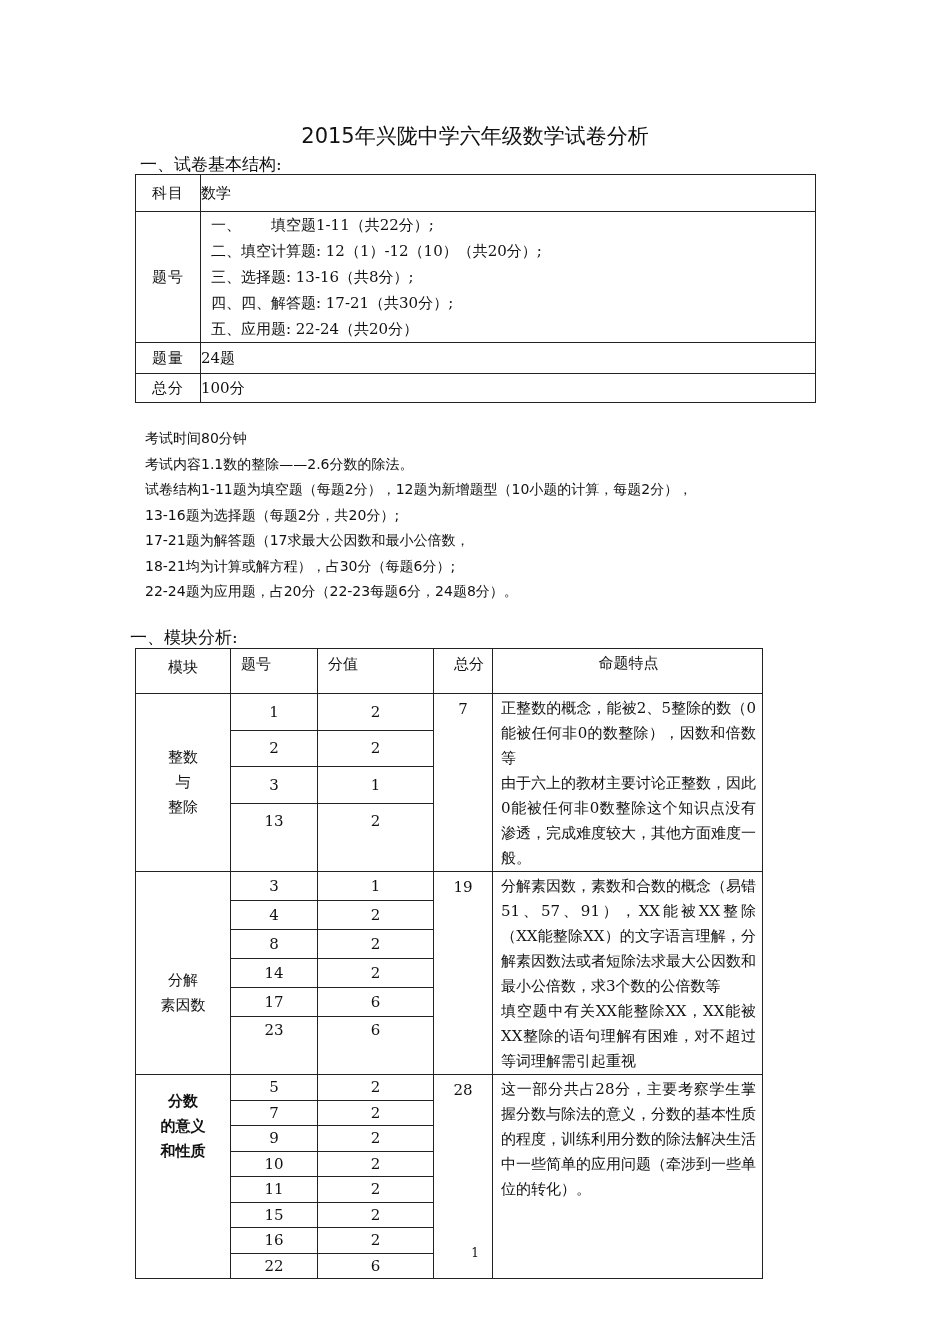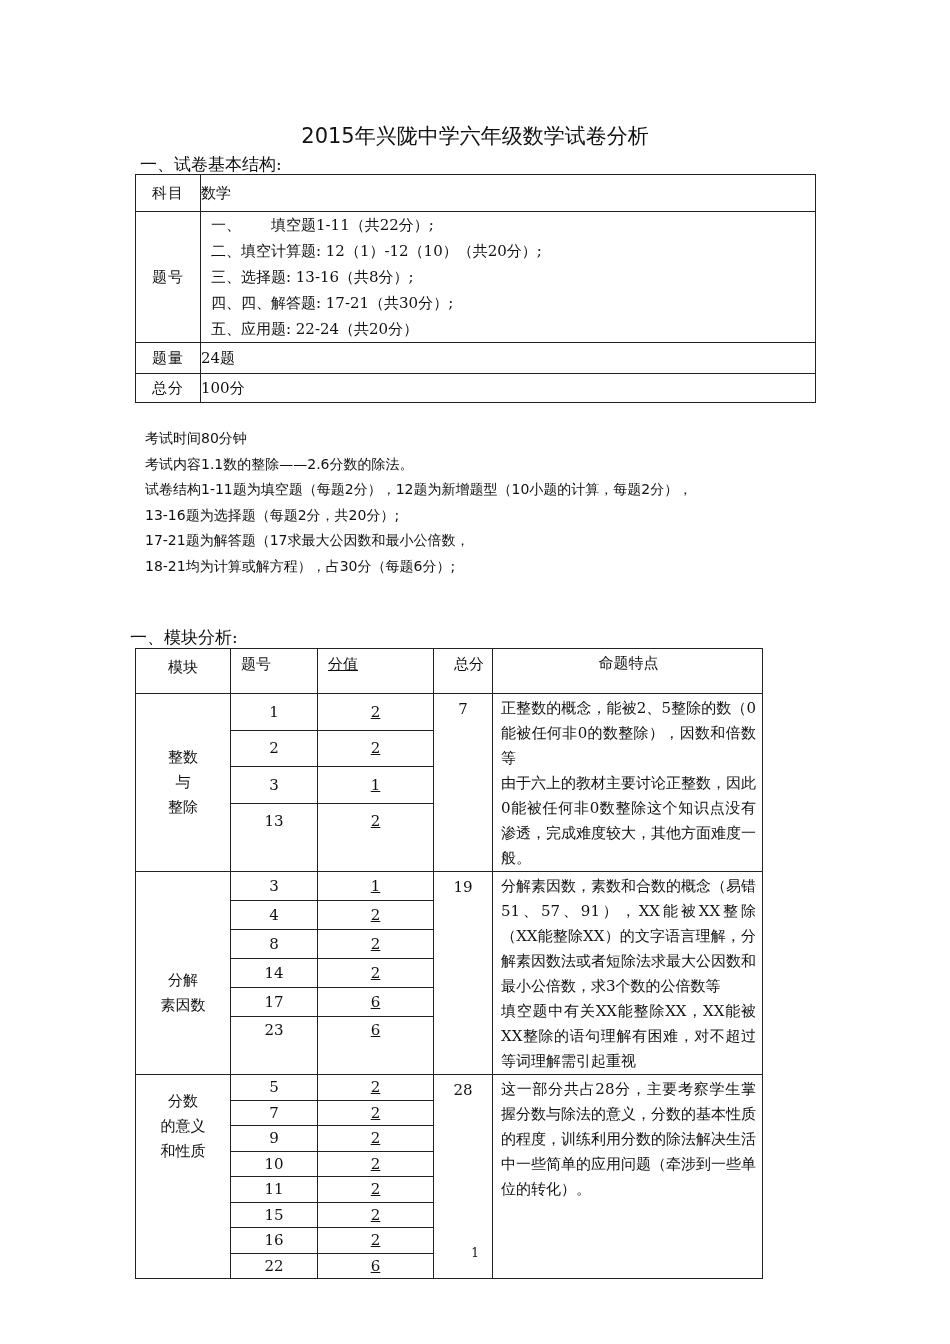--- a/index.html
+++ b/index.html
@@ -17,21 +17,21 @@
   .t1 .qlist div { height: 26px; line-height: 26px; padding-left: 10px; white-space: nowrap; }
   .para { position: absolute; left: 145px; top: 426px; font-family: "DejaVu Sans", "Liberation Sans", sans-serif;
           font-size: 14px; line-height: 25.5px; }
   .para div { white-space: nowrap; }
   .t2 { left: 135px; top: 648px; width: 628px; }
   .t2 td { text-align: center; }
   .t2 .hdr td { height: 38px; vertical-align: top; padding-top: 6px; }
   .t2 .hdr td.feat { text-align: center; padding-left: 8px; }
   .t2 td.module { width: 94px; line-height: 25px; }
   .t2 td.qno { width: 76px; }
-  .t2 td.score { width: 105px; text-decoration: underline; }
+  .t2 td.score { width: 105px; }
   .t2 td.total { width: 50px; vertical-align: top; padding-top: 6px; }
   .t2 td.feat { text-align: left; vertical-align: top; padding: 2px 6px 0 8px; line-height: 25px; text-align: justify; }
   .t2 td.sub { height: 24.5px; }
   .t2 td.spacer { height: 20px; }
   .pagenum { position: absolute; top: 1246px; left: 0; width: 950px; text-align: center; font-size: 12px; }
 </style>
 </head>
 <body>
 
 <div class="page">
@@ -67,20 +67,21 @@
   </tbody>
     </table>
 
   <div class="para">
     <div>考试时间80分钟</div>
     <div>考试内容1.1数的整除——2.6分数的除法。</div>
     <div>试卷结构1-11题为填空题（每题2分），12题为新增题型（10小题的计算，每题2分），</div>
     <div>13-16题为选择题（每题2分，共20分）;</div>
     <div>17-21题为解答题（17求最大公因数和最小公倍数，</div>
     <div>18-21均为计算或解方程），占30分（每题6分）;</div>
+    <div>22-24题为应用题，占20分（22-23每题6分，24题8分）。</div>
   </div>
 
   <div class="section-heading" style="left:130px; top:626px;">一、模块分析:</div>
 
   <table class="t2">
     <tbody>
         <tr class="hdr">
       <td class="module">模块</td>
       <td class="qno" style="text-align:left;padding-left:10px;">题号</td>
       <td class="score" style="text-align:left;padding-left:10px;">分值</td>
@@ -147,21 +148,21 @@
     <tr>
       <td class="qno sub" style="border-bottom:none;">23</td>
       <td class="score sub" style="border-bottom:none;">6</td>
     </tr>
     <tr>
       <td class="qno spacer" style="border-top:none;height:26px;"></td>
       <td class="score spacer" style="border-top:none;height:26px;"></td>
     </tr>
 
     <tr>
-      <td class="module" rowspan="8" style="vertical-align:top;padding-top:14px;">
+      <td class="module" rowspan="8" style="vertical-align:top;padding-top:14px;font-weight:bold;">
         <div>分数</div>
         <div>的意义</div>
         <div>和性质</div>
       </td>
       <td class="qno sub">5</td>
       <td class="score sub">2</td>
       <td class="total" rowspan="8">28</td>
       <td class="feat" rowspan="8" style="white-space:pre-line;">这一部分共占28分，主要考察学生掌握分数与除法的意义，分数的基本性质的程度，训练利用分数的除法解决生活中一些简单的应用问题（牵涉到一些单位的转化）。</td>
     </tr>
     <tr>

